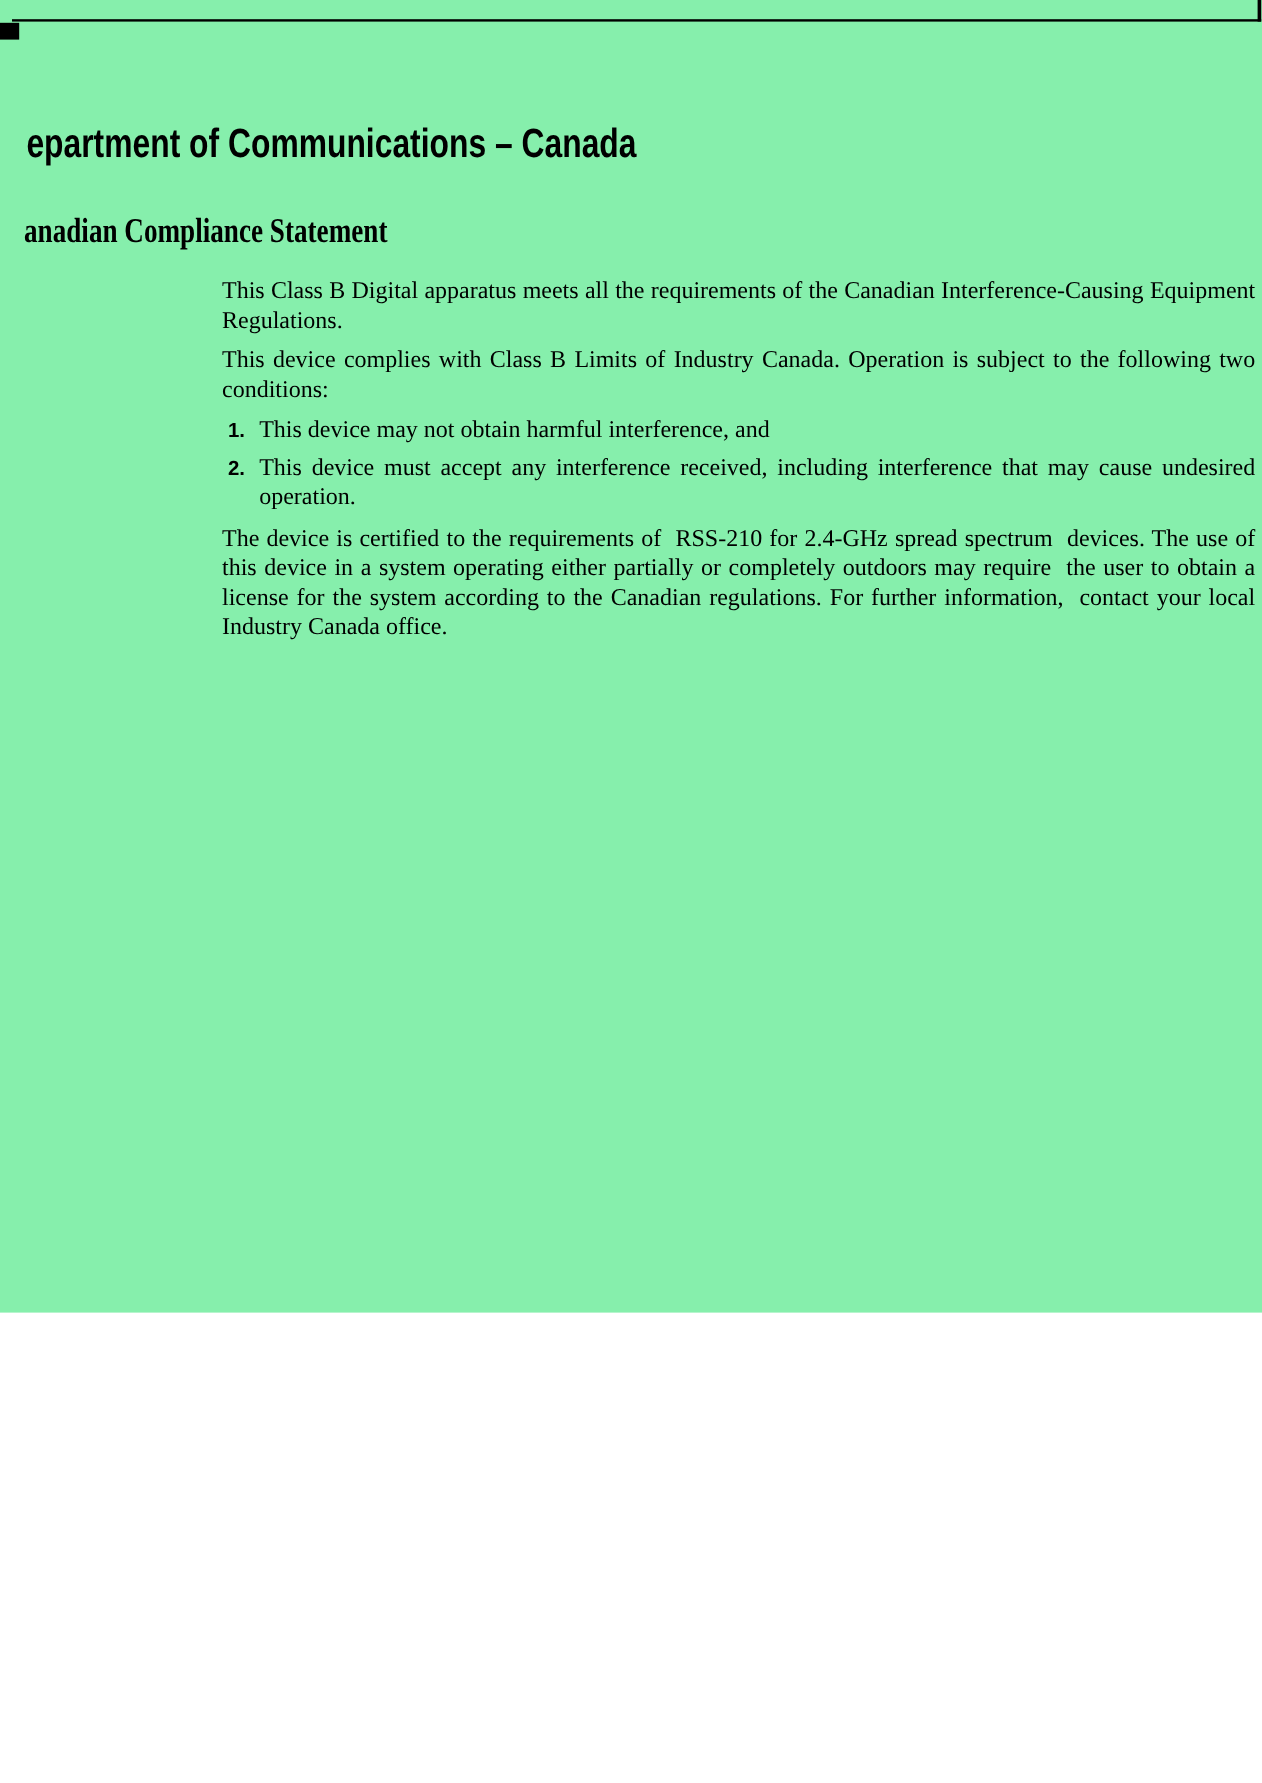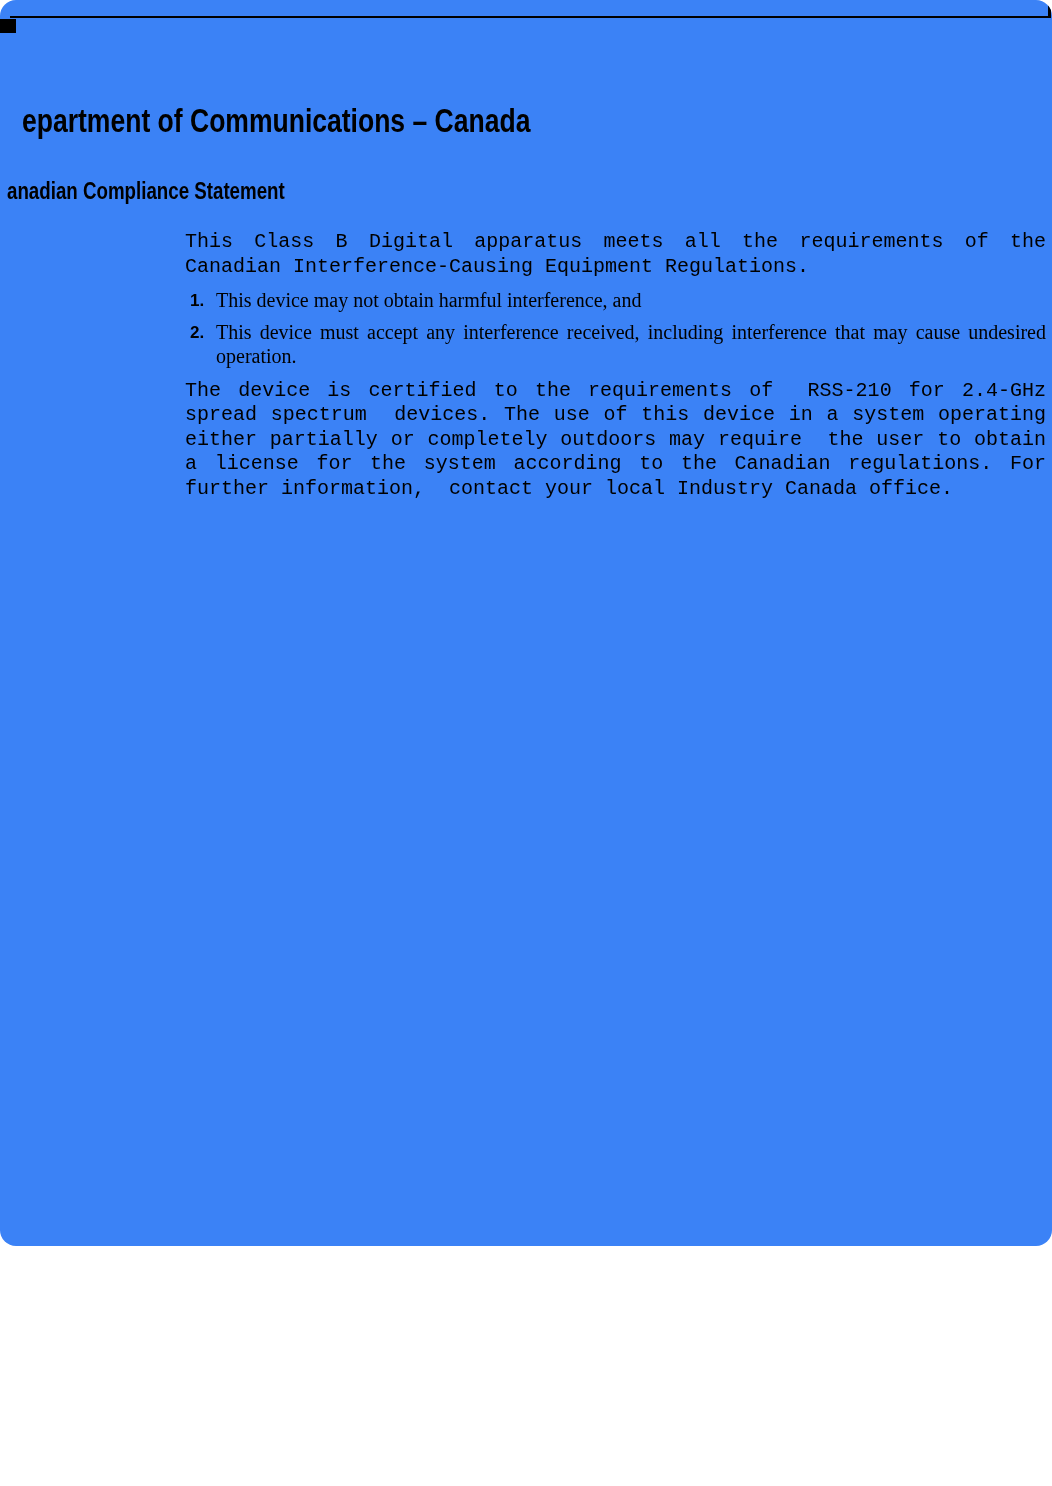--- a/index.html
+++ b/index.html
@@ -1,24 +1,23 @@
 <!DOCTYPE html>
 <html><head>
 <meta charset="utf-8">
 <style>
   * { margin: 0; padding: 0; box-sizing: border-box; }
   html, body { background: #ffffff; }
   .page {
     position: relative;
     width: 1052px;
-    height: 1246px;
-    background: #3b82f6;
+    height: 1094px;
+    background: #86efac;
     overflow: hidden;
     color: #000000;
-    border-radius: 16px;
   }
 
   
   .rule { position: absolute; background: #000000; }
   .top-rule        { left: 10px;  top: 16px;   width: 1041px; height: 2px; }
   .top-right-tick  { left: 1048px; top: 0;     width: 3px;    height: 18px; }
   .top-left-square { left: 0;     top: 19px;   width: 16px;   height: 14px; }
   .bottom-rule     { left: 78px;  top: 1461px; width: 970px;  height: 2px; }
   .bottom-right-tick { left: 1045px; top: 1461px; width: 3px; height: 16px; }
   .bottom-small-square { left: 78px; top: 1446px; width: 15px; height: 15px; }
@@ -29,24 +28,24 @@
     position: absolute;
     left: 22px; top: 103px;
     font-family: "Liberation Sans", sans-serif;
     font-weight: bold;
     font-size: 34px;
     line-height: 1;
     white-space: nowrap;
   }
   .h2 {
     position: absolute;
-    left: 7px; top: 179px;
-    font-family: Liberation Sans, sans-serif;
+    left: 20px; top: 179px;
+    font-family: Liberation Serif, serif;
     font-weight: bold;
-    font-size: 24px;
+    font-size: 29px;
     line-height: 1;
     white-space: nowrap;
   }
   .condense {
     display: inline-block;
     transform: scaleX(0.78);
     transform-origin: 0 50%;
   }
 
   
@@ -55,21 +54,20 @@
     left: 185px; top: 230px;
     width: 861px;
     font-family: "Liberation Serif", serif;
     font-size: 20px;
     line-height: 24.5px;
     text-align: justify;
   }
   .body-col p {
     margin: 0 0 9px 0;
     white-space: pre-wrap;
-    font-family: Liberation Mono, monospace;
   }
   .num-list {
     list-style: none;
     margin: 0 0 10px 0;
   }
   .num-list li {
     position: relative;
     padding-left: 31px;
     margin-bottom: 7px;
   }
@@ -94,20 +92,21 @@
   <div class="rule bottom-rule"></div>
   <div class="rule bottom-right-tick"></div>
   <div class="rule bottom-small-square"></div>
   <div class="rule bottom-left-block"></div>
 
   <h1 class="h1"><span class="condense">epartment of Communications – Canada</span></h1>
   <h2 class="h2"><span class="condense">anadian Compliance Statement</span></h2>
 
   <div class="body-col">
     <p>This Class B Digital apparatus meets all the requirements of the Canadian Interference-Causing Equipment Regulations.</p>
+    <p>This device complies with Class B Limits of Industry Canada. Operation is subject to the following two conditions:</p>
 
     <ol class="num-list">
       <li>
         <span class="marker">1.</span>
         <span>This device may not obtain harmful interference, and</span>
       </li>
       <li>
         <span class="marker">2.</span>
         <span>This device must accept any interference received, including interference that may cause undesired operation.</span>
       </li>

